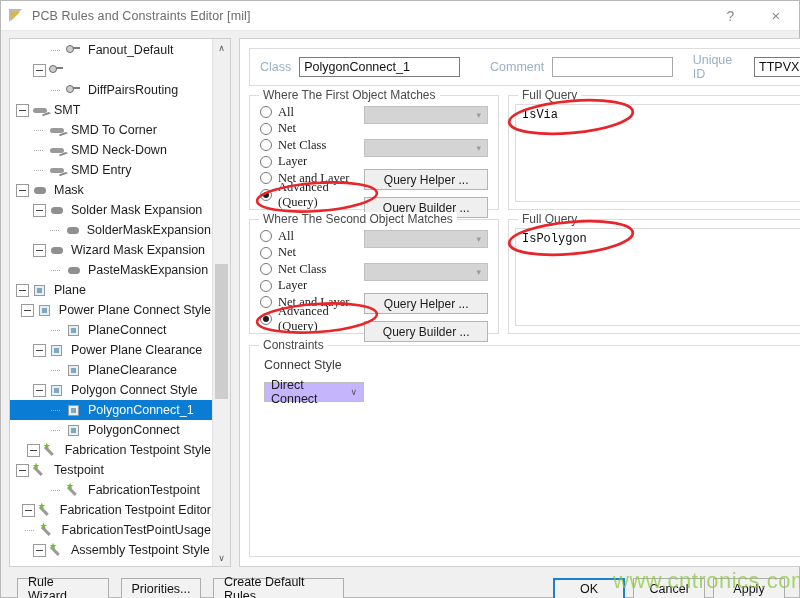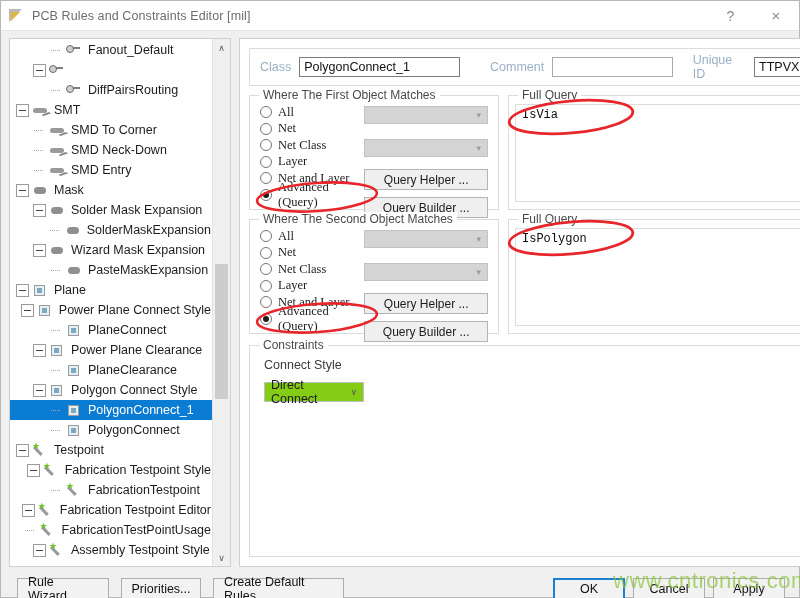--- a/index.html
+++ b/index.html
@@ -190,21 +190,21 @@
     position: absolute; left: 6px; right: 6px; top: 8px; bottom: 7px;
     border: 1px solid #dcdcdc; background: #fff;
     font-family: "Liberation Mono", monospace;
     font-size: 12px; color: #0a0a0a;
     padding: 3px 6px; box-sizing: border-box;
   }
   
   .constraints { padding: 12px 14px; }
   .cs-label { font-size: 12.5px; color: #3b3b3b; margin-bottom: 10px; }
   .cs-combo {
-    width: 100px; height: 20px; background: #84cc16; border: 1px solid #bfbfbf;
+    width: 100px; height: 20px; background: #c4b5fd; border: 1px solid #bfbfbf;
     display: flex; align-items: center; box-sizing: border-box;
     padding: 8px 6px; font-size: 12.5px; color: #1c1c1c;
     justify-content: space-between;
   }
   .cs-combo .chev { font-size: 9px; color: #555; }
   
   .footer {
     height: 44px; min-height: 44px;
     display: flex; align-items: center;
     padding: 0 16px; box-sizing: border-box;
@@ -365,30 +365,30 @@
             <span class="ico plane"></span>
             <span class="tlabel">PolygonConnect_1</span>
           </div>
           <div class="tnode">
             <span class="indent" style="width: 40px;"></span>
             <span class="dash"></span>
             <span class="ico plane"></span>
             <span class="tlabel">PolygonConnect</span>
           </div>
           <div class="tnode">
+            <span class="indent" style="width: 23px;"></span>
+            <span class="expander"></span>
+            <span class="ico tp"></span>
+            <span class="tlabel">Fabrication Testpoint Style</span>
+          </div>
+          <div class="tnode">
             <span class="indent" style="width: 6px;"></span>
             <span class="expander"></span>
             <span class="ico tp"></span>
             <span class="tlabel">Testpoint</span>
-          </div>
-          <div class="tnode">
-            <span class="indent" style="width: 23px;"></span>
-            <span class="expander"></span>
-            <span class="ico tp"></span>
-            <span class="tlabel">Fabrication Testpoint Style</span>
           </div>
           <div class="tnode">
             <span class="indent" style="width: 40px;"></span>
             <span class="dash"></span>
             <span class="ico tp"></span>
             <span class="tlabel">FabricationTestpoint</span>
           </div>
           <div class="tnode">
             <span class="indent" style="width: 23px;"></span>
             <span class="expander"></span>

